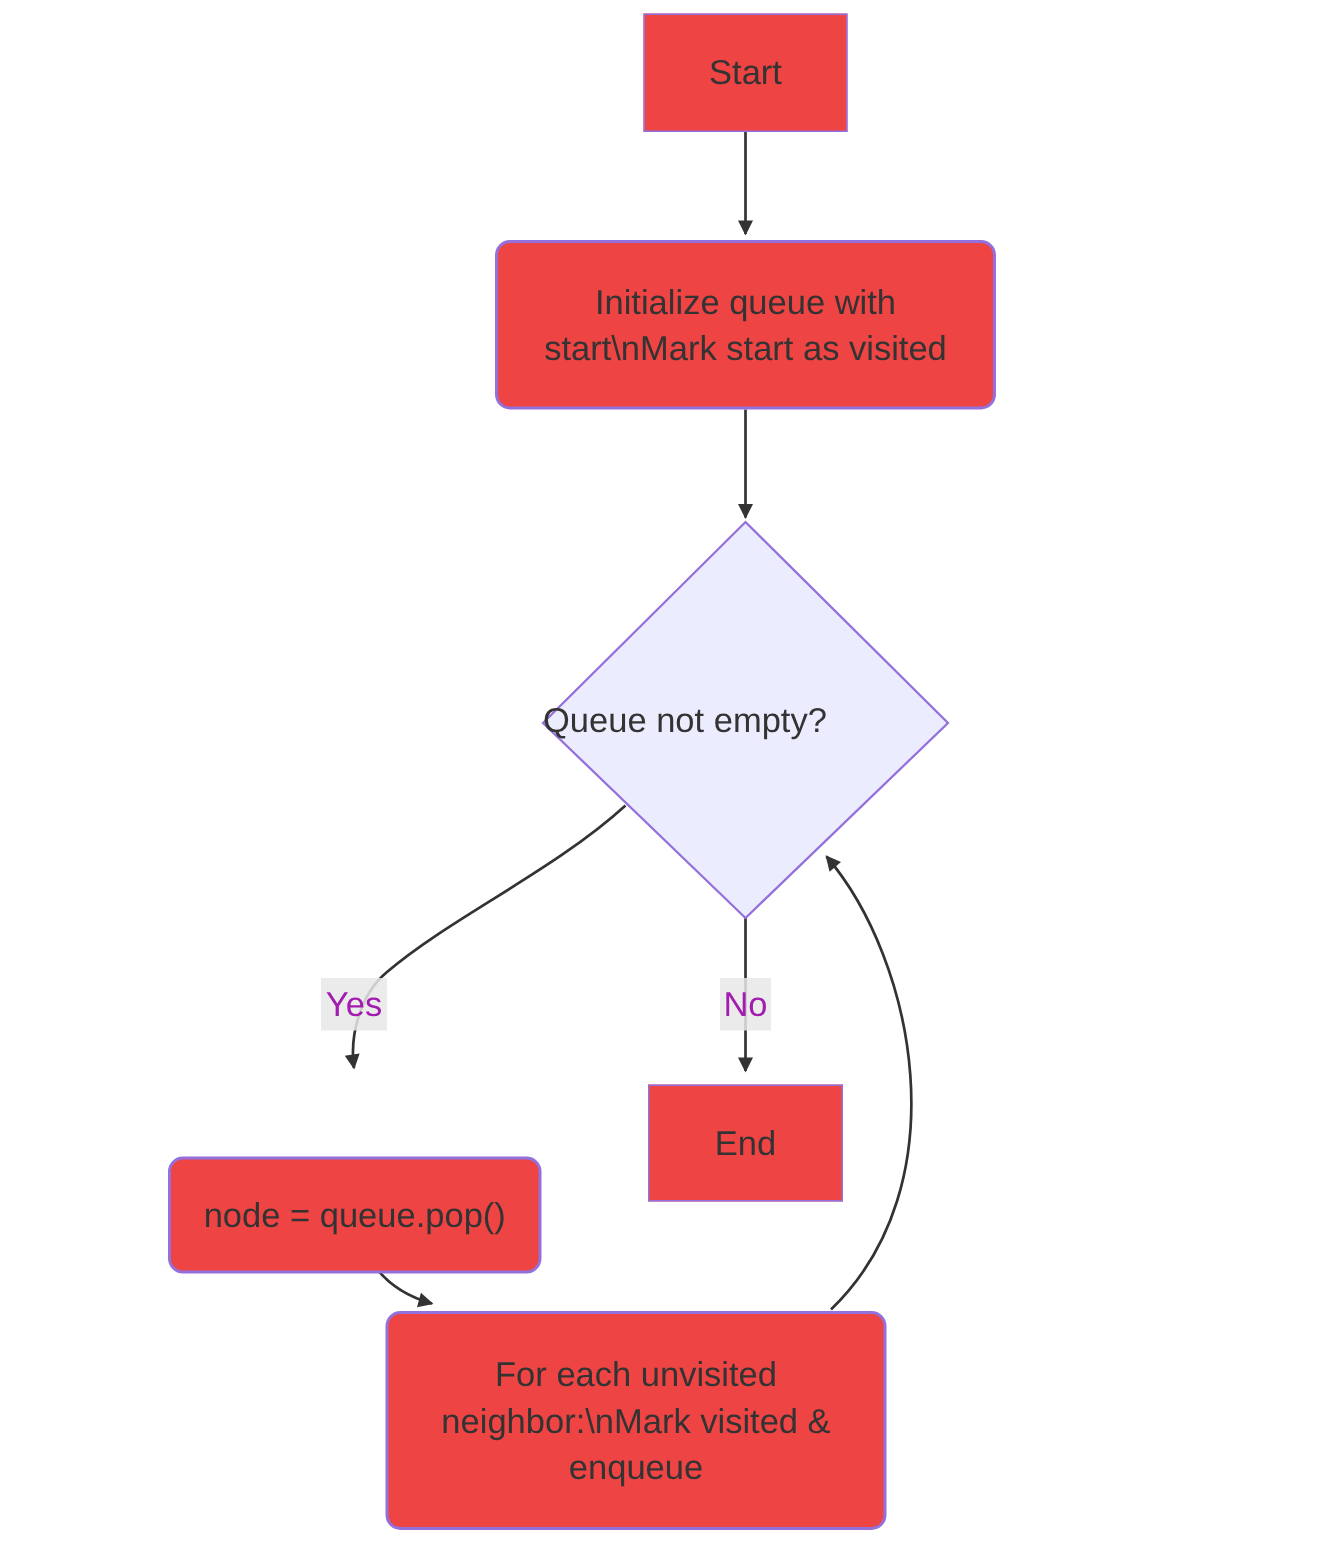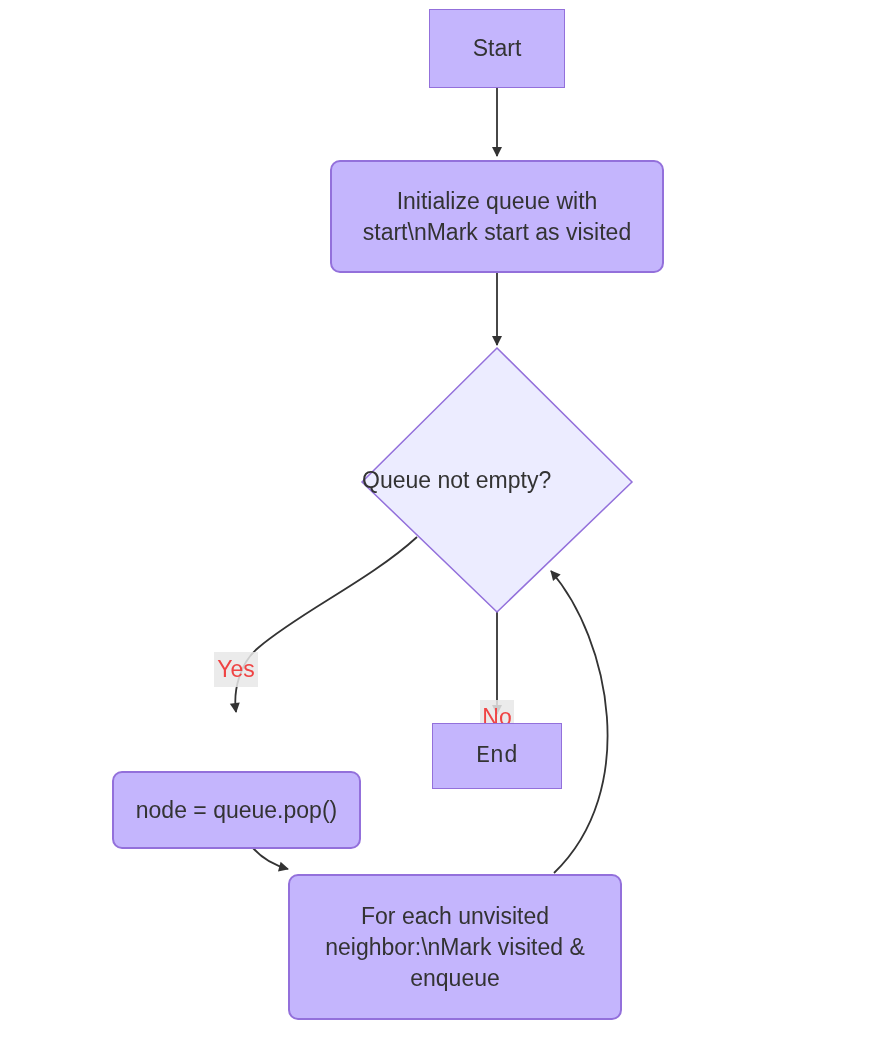--- a/index.html
+++ b/index.html
@@ -7,34 +7,34 @@
     position:relative;width:886px;height:1037px;background:#ffffff;
     font-family:"Liberation Sans","DejaVu Sans",sans-serif;color:#333333;
     overflow:hidden;
   }
   .edges-layer{position:absolute;left:0;top:0;width:886px;height:1037px;}
   .edge{stroke:#333333;stroke-width:1.8;fill:none;}
   .diamond-shape{fill:#ECECFF;stroke:#9370DB;stroke-width:1.5;}
   .node{
     position:absolute;box-sizing:border-box;
     display:flex;align-items:center;justify-content:center;text-align:center;
-    background:#c4b5fd;border:1.4px solid #9370DB;
+    background:#ef4444;border:1.4px solid #9370DB;
     font-size:23px;line-height:31px;color:#333333;
   }
   .rounded{border-radius:10px;border-width:2px;padding:0 15px;}
   .diamond-label{
     position:absolute;left:362px;top:348px;width:270px;height:264px;
     display:flex;align-items:center;text-align:center;
     font-size:23px;color:#333333;pointer-events:none;
   }
   .edge-label{
     position:absolute;box-sizing:border-box;
     display:flex;align-items:center;justify-content:center;
     background:rgba(232,232,232,0.85);
-    font-size:23px;color:#ef4444;
+    font-size:23px;color:#a21caf;
   }
 </style>
 </head>
 <body>
 
 <div class="canvas">
 
   <svg class="edges-layer" width="886" height="1037" viewBox="0 0 886 1037" xmlns="http://www.w3.org/2000/svg">
     <defs>
       <marker id="arrowhead" markerUnits="userSpaceOnUse" markerWidth="12" markerHeight="12" viewBox="0 0 12 12" refX="10" refY="6" orient="auto">
@@ -48,41 +48,41 @@
     <path class="edge" d="M497,612 L497,714" marker-end="url(#arrowhead)"></path>
     <path class="edge" d="M236,801 C237,835 255,860 288,869" marker-end="url(#arrowhead)"></path>
     <path class="edge" d="M554,873 C640,790 610,640 551,571" marker-end="url(#arrowhead)"></path>
 
     <polygon class="diamond-shape" points="497,348 632,482 497,612 362,482"></polygon>
   </svg>
 
   <div class="edge-label" style="left:214px;top:652px;width:44px;height:35px;">
     <span>Yes</span>
   </div>
-  <div class="edge-label" style="left:480px;top:652px;width:34px;height:35px;margin-top:48px;">
+  <div class="edge-label" style="left:480px;top:652px;width:34px;height:35px;">
     <span>No</span>
   </div>
 
   <div class="node" style="left:429px;top:9px;width:136px;height:79px;">
     <span>Start</span>
   </div>
 
   <div class="node rounded" style="left:330px;top:160px;width:334px;height:113px;">
     <span>Initialize queue with start\nMark start as visited</span>
   </div>
 
   <div class="diamond-label">
     <span>Queue not empty?</span>
   </div>
 
   <div class="node rounded" style="left:112px;top:723px;width:249px;height:78px;margin-top:48px;">
     <span>node = queue.pop()</span>
   </div>
 
-  <div class="node" style="left:432px;top:723px;width:130px;height:66px;font-family:Liberation Mono, monospace;">
+  <div class="node" style="left:432px;top:723px;width:130px;height:78px;">
     <span>End</span>
   </div>
 
-  <div class="node rounded" style="left:257px;top:874px;width:334px;height:146px;margin-left:31px;">
+  <div class="node rounded" style="left:257px;top:874px;width:334px;height:146px;">
     <span>For each unvisited neighbor:\nMark visited &amp; enqueue</span>
   </div>
 
 </div>
 
 </body></html>

